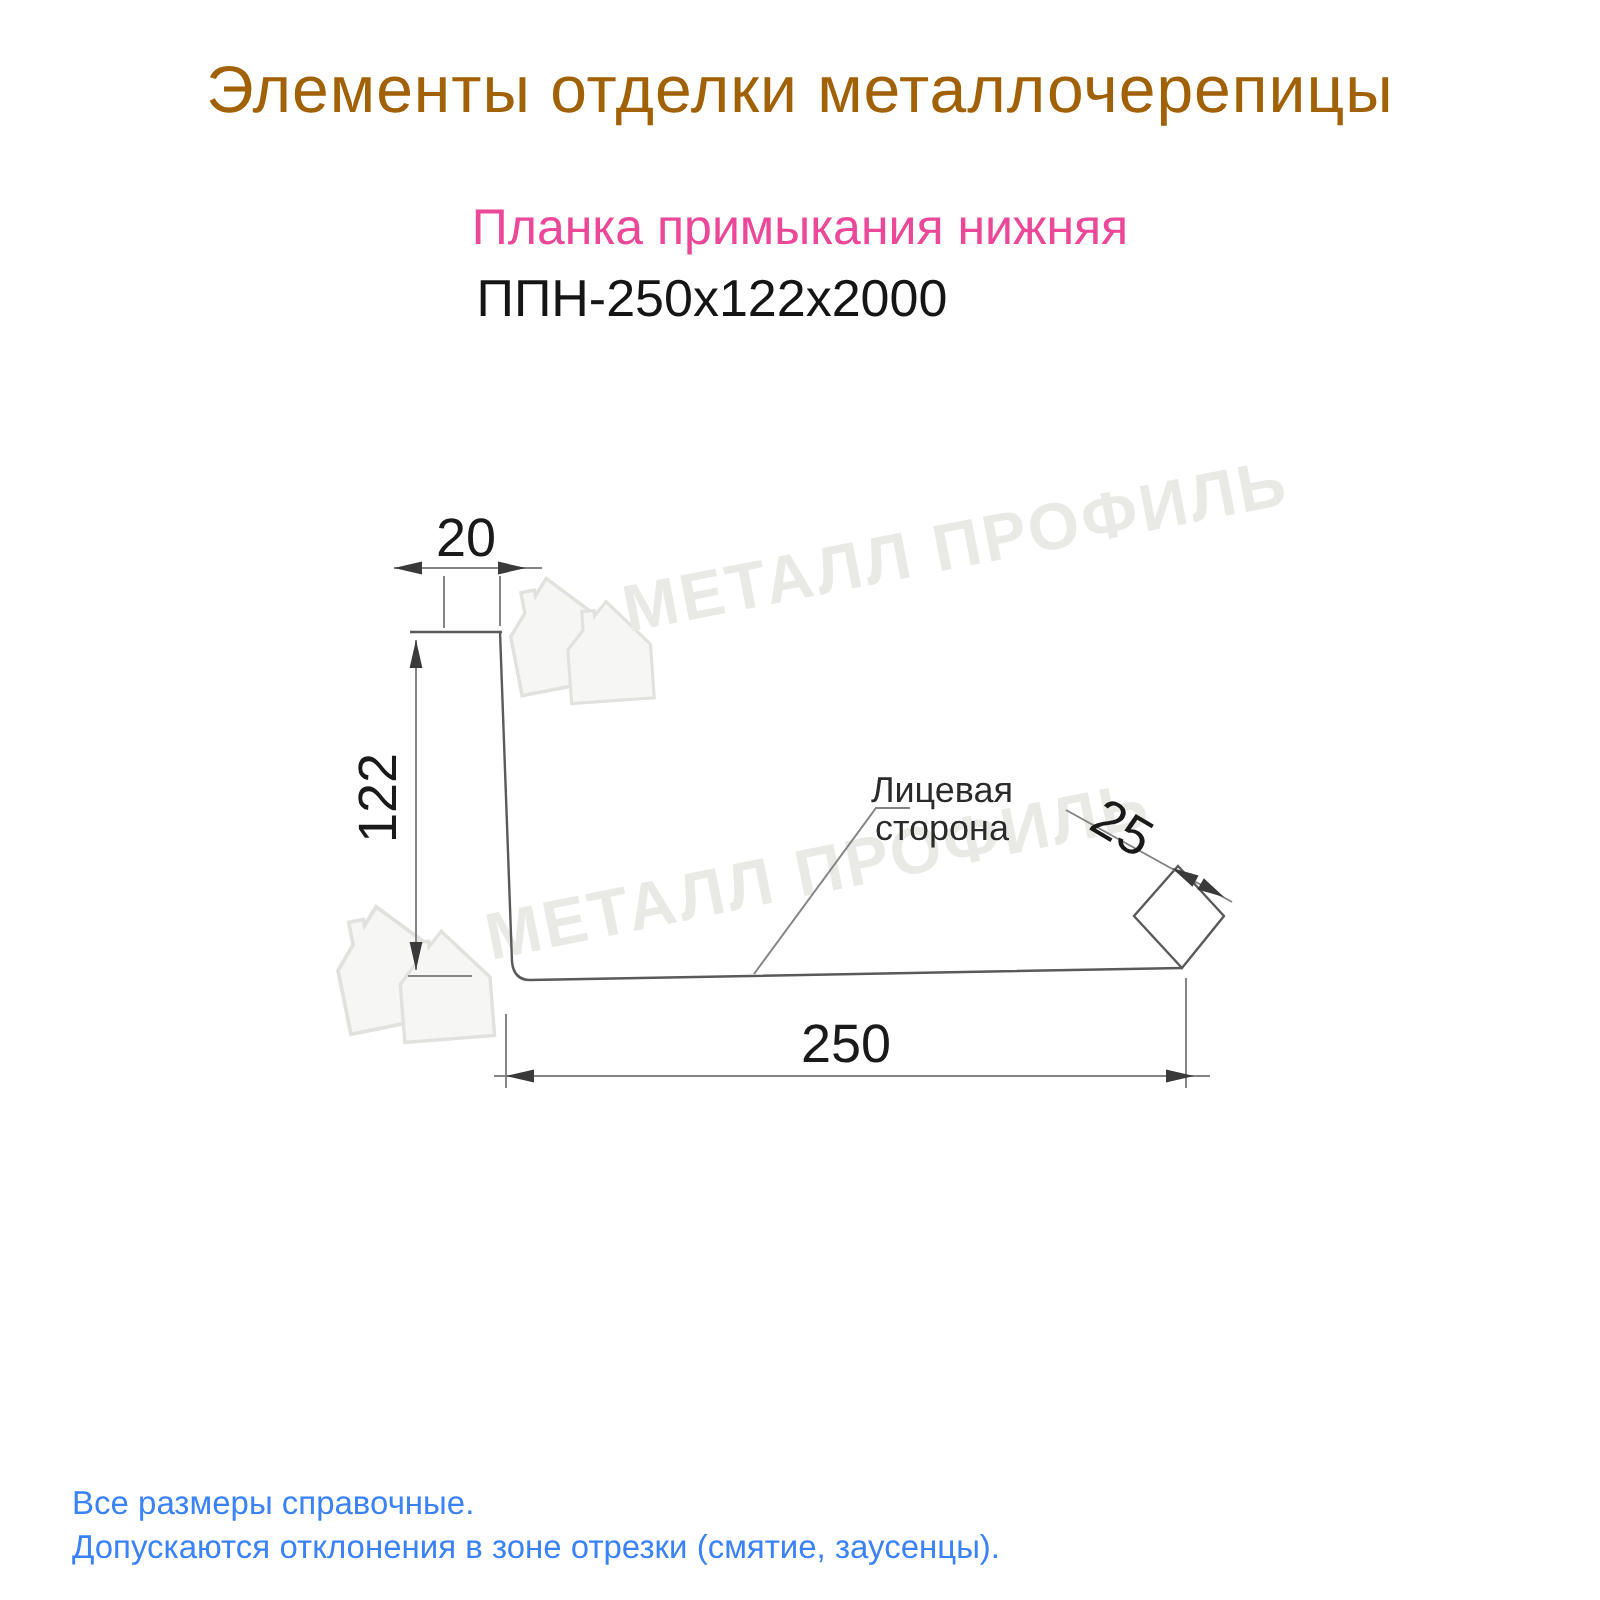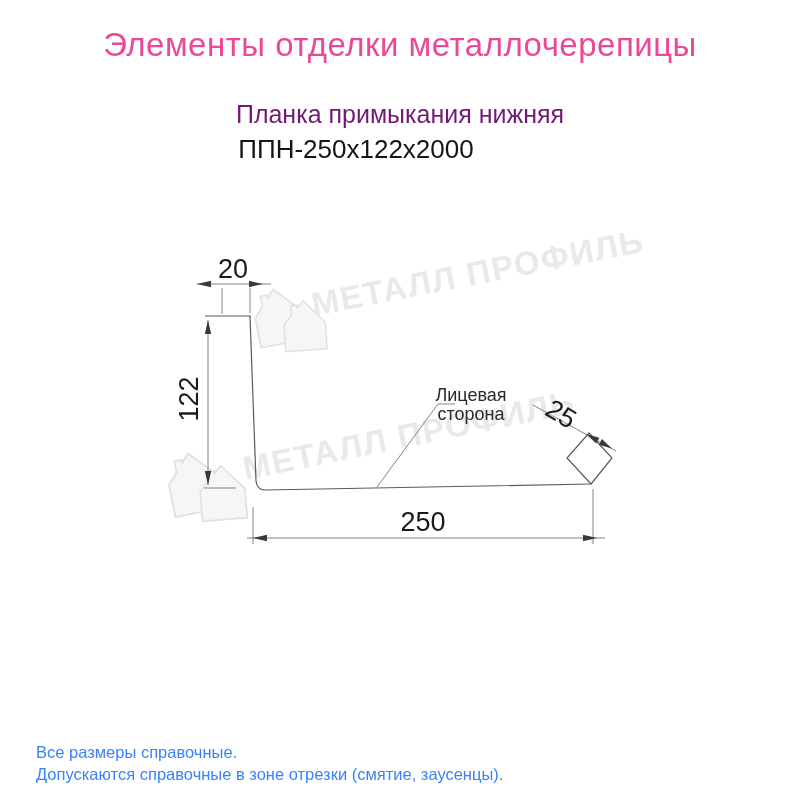--- a/index.html
+++ b/index.html
@@ -3,25 +3,25 @@
 <meta charset="utf-8">
 <style>
   html,body{margin:0;padding:0;background:#fff;}
   .page{
     position:relative;width:800px;height:800px;background:#ffffff;
     font-family:"Liberation Sans",sans-serif;overflow:hidden;color:#111;
   }
   .drawing-svg{position:absolute;left:0;top:0;}
   .title{
     position:absolute;left:0;top:26px;width:800px;text-align:center;
-    font-size:33px;font-weight:400;letter-spacing:.5px;color:#ec4899;margin:0;
+    font-size:33px;font-weight:400;letter-spacing:.5px;color:#a16207;margin:0;
   }
   .subtitle{
     position:absolute;left:0;top:100px;width:800px;text-align:center;
-    font-size:25px;font-weight:400;color:#701a75;margin:0;
+    font-size:25px;font-weight:400;color:#ec4899;margin:0;
   }
   .subtitle2{
     position:absolute;left:0;top:134px;width:712px;text-align:center;
     font-size:26px;font-weight:400;color:#151515;margin:0;
   }
   .footer{
     position:absolute;left:36px;top:741px;font-size:16.5px;line-height:22px;color:#3b82f6;
   }
   .dim-text{font-family:"Liberation Sans",sans-serif;font-size:27px;fill:#1a1a1a;}
   .label-text{font-family:"Liberation Sans",sans-serif;font-size:18px;fill:#2a2a2a;}
@@ -107,16 +107,16 @@
   </svg>
 
   <h1 class="title">Элементы отделки металлочерепицы</h1>
 
   <div class="subtitle">Планка примыкания нижняя</div>
 
   <div class="subtitle2">ППН-250х122х2000</div>
 
   <div class="footer">
     <div>Все размеры справочные.</div>
-    <div>Допускаются справочные в зоне отрезки (смятие, заусенцы).</div>
+    <div>Допускаются отклонения в зоне отрезки (смятие, заусенцы).</div>
   </div>
 
 </div>
 
 </body></html>

